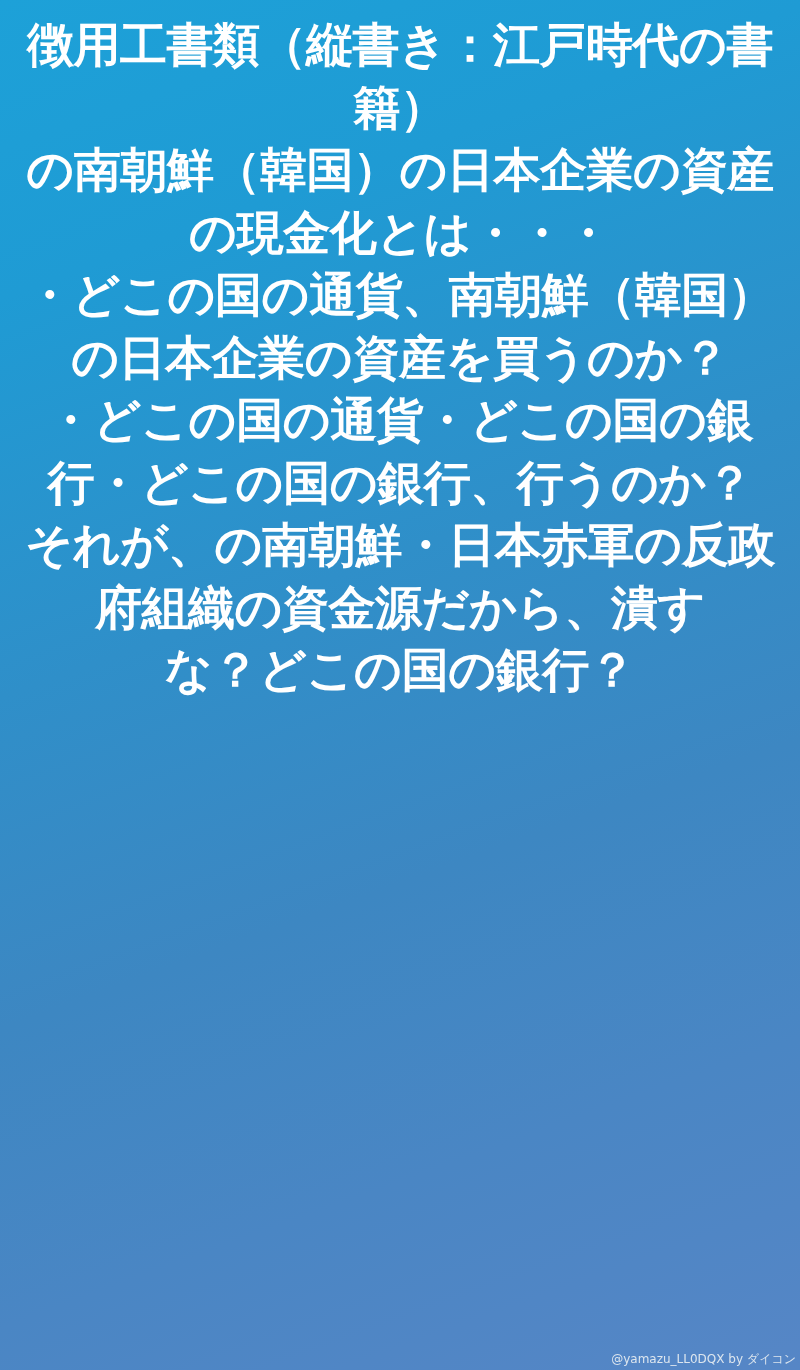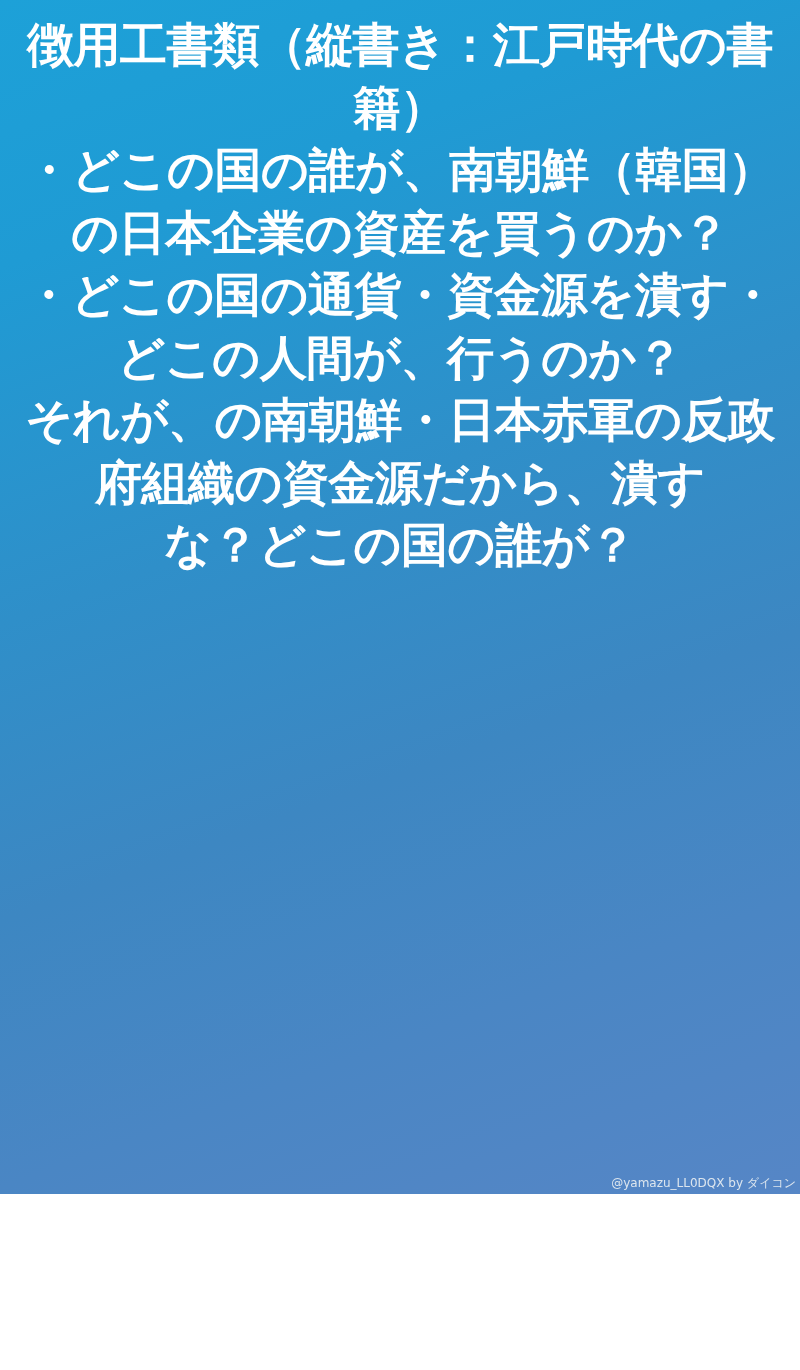--- a/index.html
+++ b/index.html
@@ -9,21 +9,21 @@
   }
   body {
     width: 800px;
     height: 1370px;
     overflow: hidden;
     font-family: "Liberation Sans", "DejaVu Sans", sans-serif;
   }
   #card {
     position: relative;
     width: 800px;
-    height: 1194px;
+    height: 1370px;
     box-sizing: border-box;
     background: linear-gradient(160deg, #1da1d8 0%, #1f9bd4 18%, #2f8fc9 42%, #3d87c2 62%, #4a86c4 80%, #5686c6 100%);
     overflow: hidden;
   }
   #text-block {
     position: absolute;
     left: 0;
     right: 0;
     top: 14px;
     padding: 0 6px;
@@ -54,21 +54,22 @@
     margin-left: 26px;
   }
 </style>
 </head>
 <body>
 
 <div id="card">
 
   <div id="text-block">
     <span class="line">徴用工書類（縦書き：江戸時代の書籍）</span>
-    <span class="line">・どこの国の誰が、南朝鮮（韓国）の日本企業の資産を買うのか？</span>
-    <span class="line">・どこの国の通貨・資金源を潰す・どこの人間が、行うのか？</span>
+    <span class="line">の南朝鮮（韓国）の日本企業の資産の現金化とは・・・</span>
+    <span class="line">・どこの国の通貨、南朝鮮（韓国）の日本企業の資産を買うのか？</span>
+    <span class="line">・どこの国の通貨・どこの国の銀行・どこの国の銀行、行うのか？</span>
     <span class="line">それが、の南朝鮮・日本赤軍の反政府組織の資金源だから、潰す</span>
-    <span class="line">な？どこの国の誰が？</span>
+    <span class="line">な？どこの国の銀行？</span>
   </div>
 
   <div id="watermark">@yamazu_LL0DQX by ダイコン</div>
 
 </div>
 
 </body></html>

